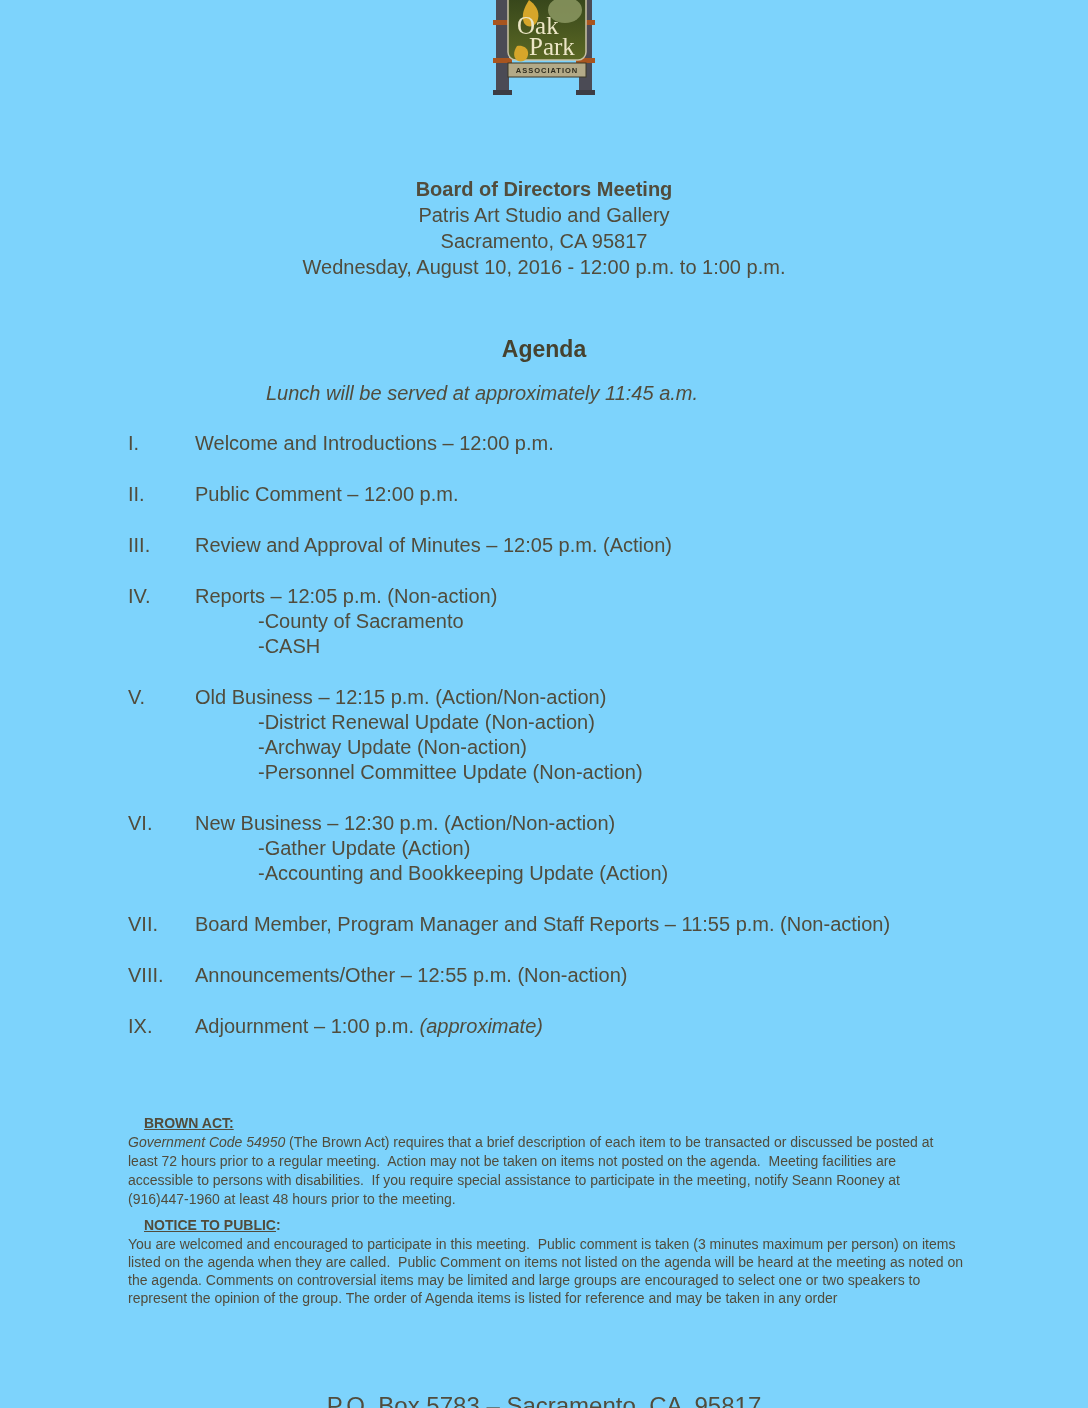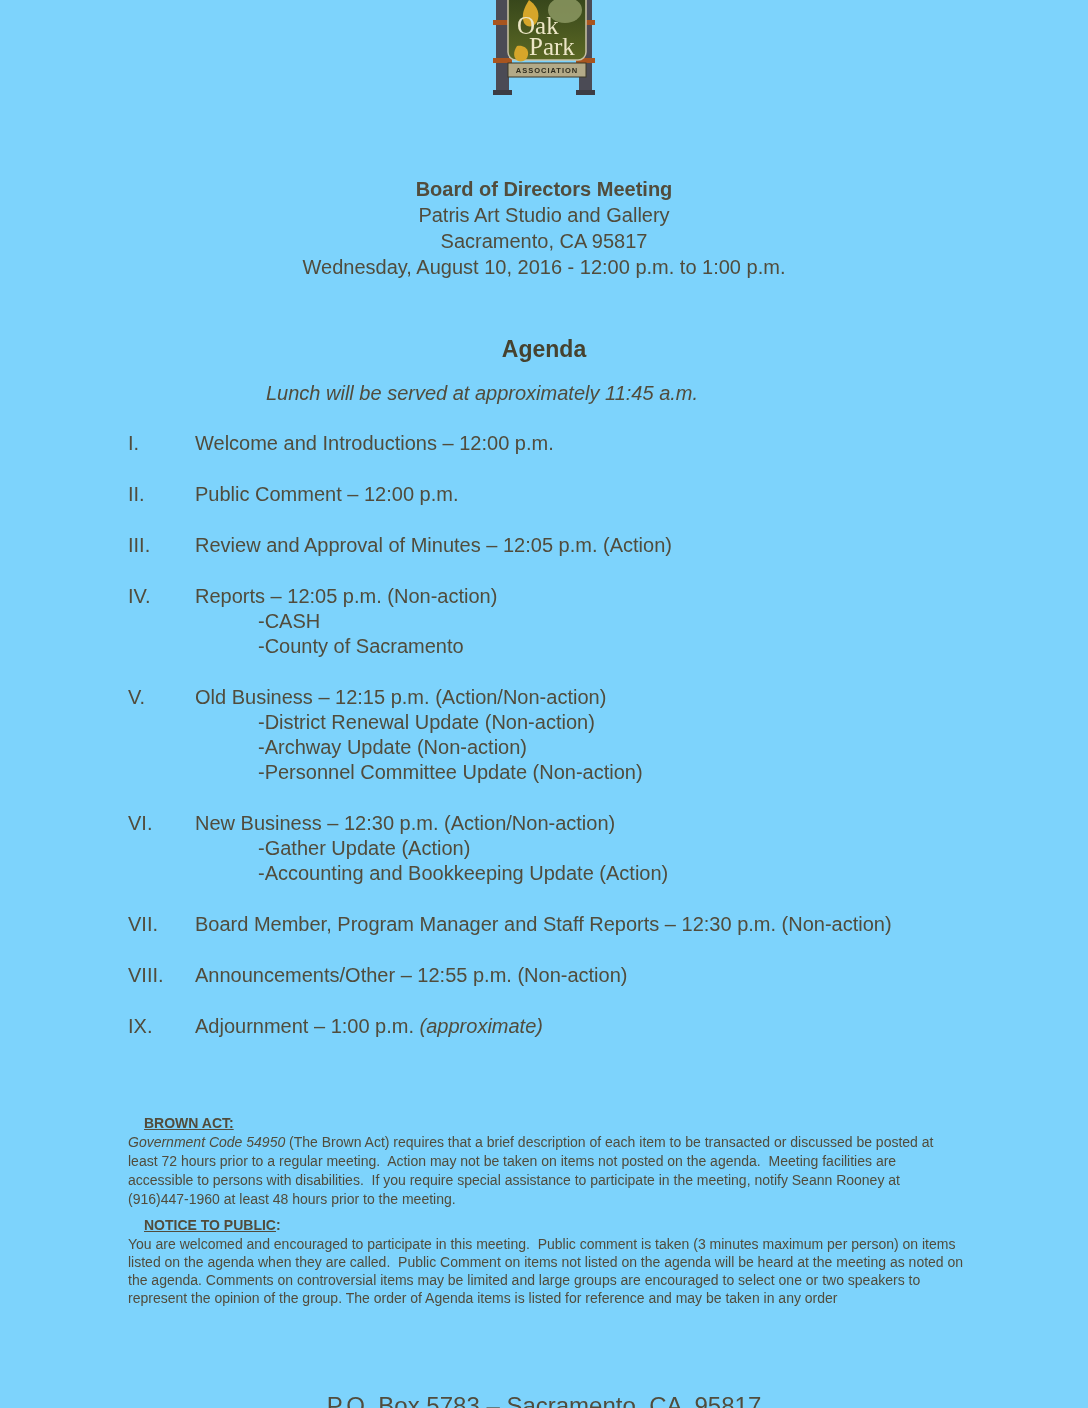--- a/index.html
+++ b/index.html
@@ -119,42 +119,42 @@
     </div>
 
     <div class="item">
       <span class="numeral">III.</span>
       <span>Review and Approval of Minutes – 12:05 p.m. (Action)</span>
     </div>
 
     <div class="item">
       <span class="numeral">IV.</span>
       <span>Reports – 12:05 p.m. (Non-action)</span>
+      <div class="sub">-County of Sacramento</div>
       <div class="sub">-CASH</div>
-      <div class="sub">-County of Sacramento</div>
     </div>
 
     <div class="item">
       <span class="numeral">V.</span>
       <span>Old Business – 12:15 p.m. (Action/Non-action)</span>
       <div class="sub">-District Renewal Update (Non-action)</div>
       <div class="sub">-Archway Update (Non-action)</div>
       <div class="sub">-Personnel Committee Update (Non-action)</div>
     </div>
 
     <div class="item">
       <span class="numeral">VI.</span>
       <span>New Business – 12:30 p.m. (Action/Non-action)</span>
       <div class="sub">-Gather Update (Action)</div>
       <div class="sub">-Accounting and Bookkeeping Update (Action)</div>
     </div>
 
     <div class="item">
       <span class="numeral">VII.</span>
-      <span>Board Member, Program Manager and Staff Reports – 12:30 p.m. (Non-action)</span>
+      <span>Board Member, Program Manager and Staff Reports – 11:55 p.m. (Non-action)</span>
     </div>
 
     <div class="item">
       <span class="numeral">VIII.</span>
       <span>Announcements/Other – 12:55 p.m. (Non-action)</span>
     </div>
 
     <div class="item">
       <span class="numeral">IX.</span>
       <span>Adjournment – 1:00 p.m. </span><span class="italic">(approximate)</span>

